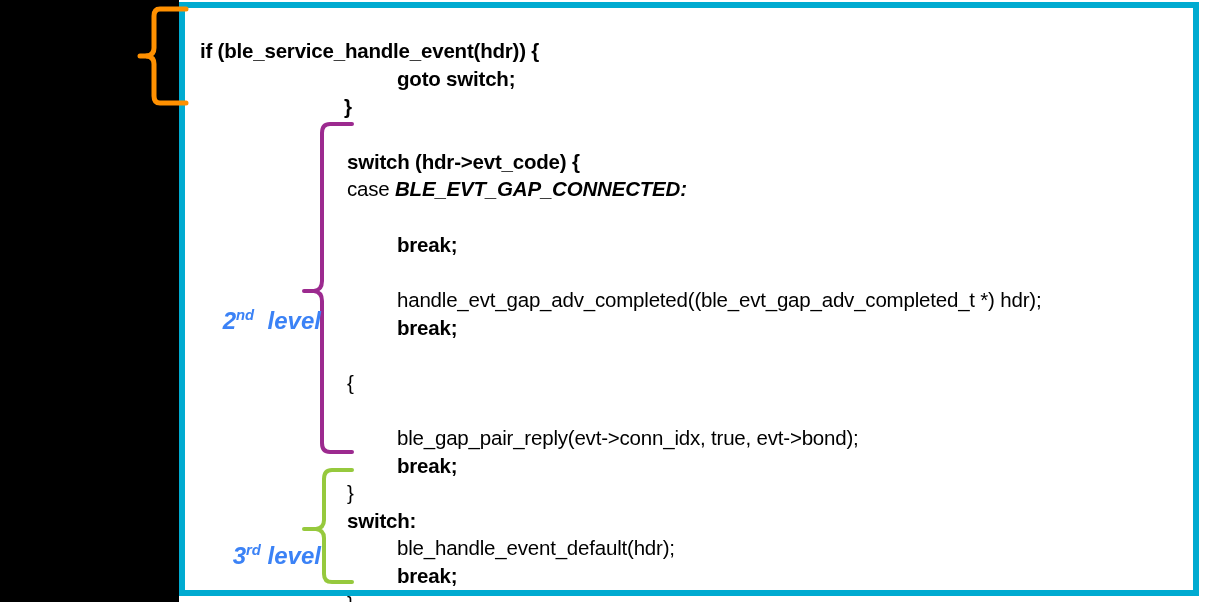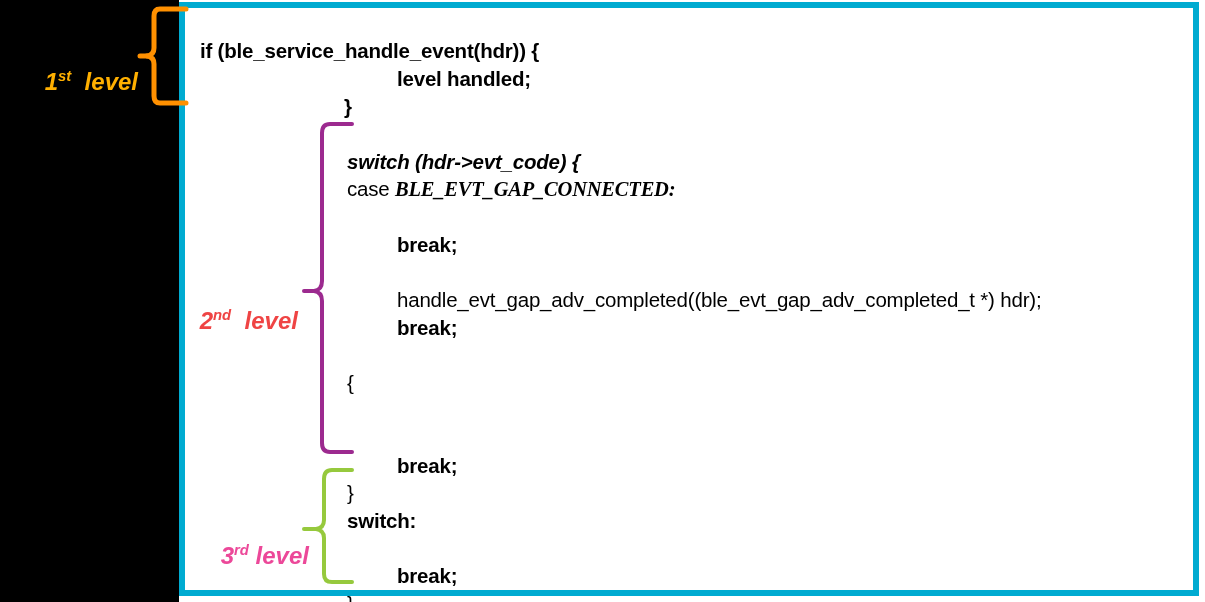--- a/index.html
+++ b/index.html
@@ -50,40 +50,40 @@
     white-space: pre;
     color: #000000;
     font-family: "Liberation Sans", sans-serif;
     font-size: 20.5px;
     line-height: 22px;
     letter-spacing: -0.2px;
   }
   .bold   { font-weight: bold; }
   .normal { font-weight: normal; }
   .kw     { font-weight: normal; }
-  .ident  { font-weight: bold; font-style: italic; font-family: Liberation Serif, serif; }
+  .ident  { font-weight: bold; font-style: italic; }
 
   
   .level-label {
     position: absolute;
     font-family: "Liberation Sans", sans-serif;
     font-style: italic;
     font-weight: bold;
     font-size: 24px;
     white-space: pre;
   }
   .level-label sup {
     font-size: 0.62em;
     vertical-align: super;
     font-style: italic;
     font-weight: bold;
   }
   #label-1 { color: #ffb000; left: 18px;  top: 40px; }
-  #label-2 { color: #ef4444; left: 173px; top: 279px; }
-  #label-3 { color: #ec4899; left: 194px; top: 514px; }
+  #label-2 { color: #3b82f6; left: 196px; top: 279px; }
+  #label-3 { color: #3b82f6; left: 206px; top: 514px; }
 
   
   .brace-svg {
     position: absolute;
     overflow: visible;
   }
   #brace-1 { left: 140px; top: 4px;   width: 52px;  height: 104px; }
   #brace-2 { left: 302px; top: 118px; width: 52px;  height: 340px; }
   #brace-3 { left: 300px; top: 462px; width: 56px;  height: 128px; }
 </style>
@@ -104,42 +104,41 @@
   <svg id="brace-2" class="brace-svg" viewBox="0 0 52 340" xmlns="http://www.w3.org/2000/svg">
     <path d="M 50 6 L 28 6 Q 20 6 20 15 L 20 163 Q 20 172 12 173 Q 20 174 20 183 L 20 325 Q 20 334 28 334 L 50 334" fill="none" stroke="#9c2a8f" stroke-width="4" stroke-linecap="round" stroke-linejoin="round"></path>
     <path d="M 12 173 L 2 173" fill="none" stroke="#9c2a8f" stroke-width="4" stroke-linecap="round"></path>
   </svg>
 
   <svg id="brace-3" class="brace-svg" viewBox="0 0 56 128" xmlns="http://www.w3.org/2000/svg">
     <path d="M 52 8 L 32 8 Q 24 8 24 17 L 24 58 Q 24 66 16 67 Q 24 68 24 76 L 24 112 Q 24 120 32 120 L 52 120" fill="none" stroke="#96c93d" stroke-width="4" stroke-linecap="round" stroke-linejoin="round"></path>
     <path d="M 16 67 L 4 67" fill="none" stroke="#96c93d" stroke-width="4" stroke-linecap="round"></path>
   </svg>
 
-  <div id="label-1" class="level-label">
-    <span>1</span><sup>st</sup><span>&nbsp; </span><span>level</span>
-  </div>
 
   <div id="label-2" class="level-label">
     <span>2</span><sup>nd</sup><span>&nbsp; </span><span>level</span>
   </div>
 
   <div id="label-3" class="level-label">
     <span>3</span><sup>rd</sup><span>&nbsp;</span><span>level</span>
   </div>
 
   <div id="code-layer">
       <div class="code-line bold" style="left: 200px; top: 12px;">if (ble_service_handle_event(hdr)) {</div>
-      <div class="code-line bold" style="left: 397px; top: 40px;">level handled;</div>
+      <div class="code-line bold" style="left: 397px; top: 40px;">goto switch;</div>
       <div class="code-line bold" style="left: 344px; top: 68px;">}</div>
-      <div class="code-line bold" style="left: 347px; top: 123px; font-style: italic;">switch (hdr-&gt;evt_code) {</div>
+      <div class="code-line bold" style="left: 347px; top: 123px;">switch (hdr-&gt;evt_code) {</div>
       <div class="code-line bold" style="left: 347px; top: 150px;"><span class="kw">case </span><span class="ident">BLE_EVT_GAP_CONNECTED:</span></div>
       <div class="code-line bold" style="left: 397px; top: 206px;">break;</div>
       <div class="code-line normal" style="left: 397px; top: 261px; text-align: right;">handle_evt_gap_adv_completed((ble_evt_gap_adv_completed_t *) hdr);</div>
       <div class="code-line bold" style="left: 397px; top: 289px;">break;</div>
       <div class="code-line normal" style="left: 347px; top: 344px;">{</div>
+      <div class="code-line normal" style="left: 397px; top: 399px;">ble_gap_pair_reply(evt-&gt;conn_idx, true, evt-&gt;bond);</div>
       <div class="code-line bold" style="left: 397px; top: 427px;">break;</div>
       <div class="code-line normal" style="left: 347px; top: 454px;">}</div>
       <div class="code-line bold" style="left: 347px; top: 482px;">switch:</div>
+      <div class="code-line normal" style="left: 397px; top: 509px;">ble_handle_event_default(hdr);</div>
       <div class="code-line bold" style="left: 397px; top: 537px;">break;</div>
       <div class="code-line normal" style="left: 347px; top: 565px;">}</div>
     </div>
 
 </div>
 
 </body></html>

